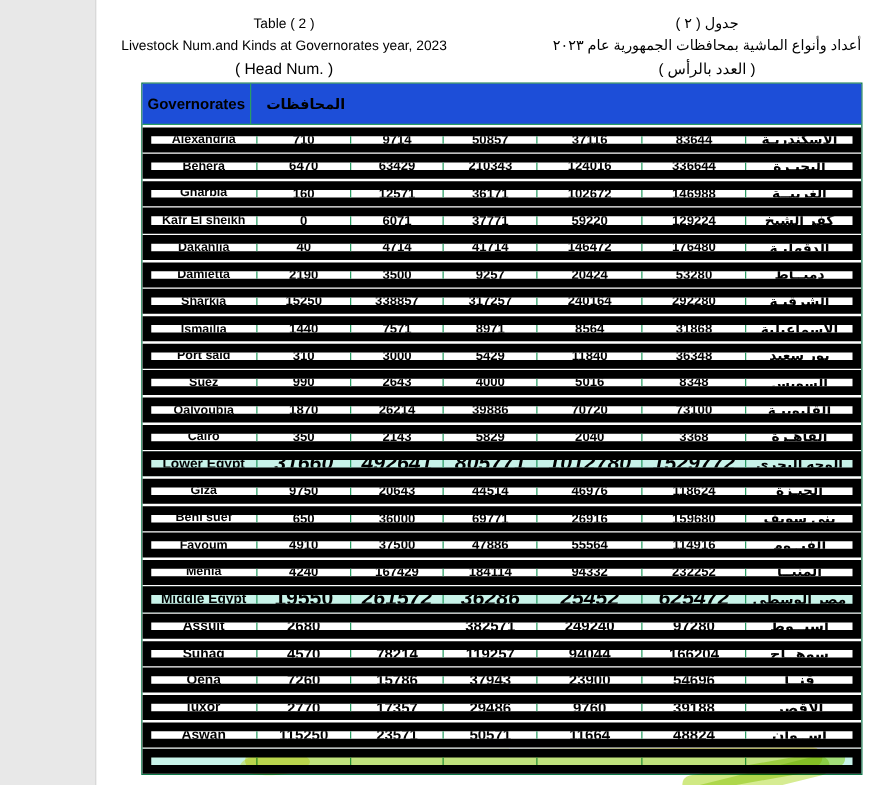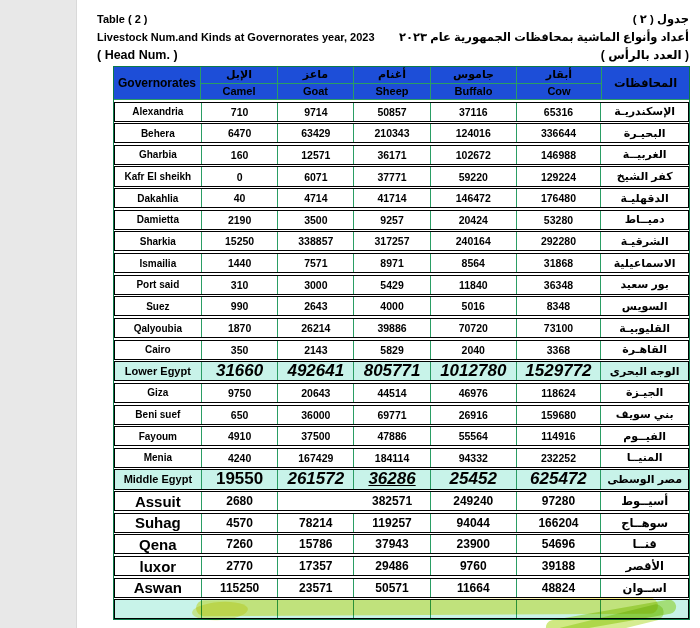--- a/index.html
+++ b/index.html
@@ -9,21 +9,21 @@
     font-family:"Liberation Sans","DejaVu Sans",sans-serif;
     -webkit-font-smoothing:antialiased;
   }
   .gutter{
     position:absolute;left:0;top:0;width:76px;height:628px;
     background:#e8e8e8;border-right:1px solid #d9d9d9;
   }
   
   .titles-left{position:absolute;left:97px;top:10px;}
   .titles-right{position:absolute;right:11px;top:10px;text-align:right;direction:rtl;}
-  .t-line{font-weight:bold;font-size:11px;line-height:18px;color:#000;white-space:nowrap;}
+  .t-line{font-weight:normal;font-size:11px;line-height:18px;color:#000;white-space:nowrap;text-align:center;}
   .t-line.big{font-size:12.5px;}
   .titles-right .t-line{font-size:11.5px;}
   .titles-right .t-line.big{font-size:12px;}
 
   
   .tblwrap{
     position:absolute;left:113px;top:66px;width:577px;
     border:1px solid #0d7a4a;background:#ffffff;box-sizing:border-box;
   }
   .thead{
@@ -35,30 +35,30 @@
   .corner{font-weight:bold;font-size:12px;}
   .corner.gov{width:87px;}
   .corner.arn{width:87px;border-right:none;font-size:11.5px;}
   .hcol{box-sizing:border-box;border-right:1px solid #2a9d64;display:flex;flex-direction:column;}
   .hcol .h-ar{height:16px;border-bottom:1px solid #2a9d64;display:flex;align-items:center;justify-content:center;
               font-weight:bold;font-size:11px;direction:rtl;}
   .hcol .h-en{height:16px;display:flex;align-items:center;justify-content:center;
               font-weight:bold;font-size:11px;}
   .row{
     display:flex;height:20.1px;box-sizing:border-box;
-    border:1px solid #000000;margin:1.55px 0 0 0;background:#fff;
+    border:7px solid #000000;margin:1.55px 0 0 0;background:#fff;
   }
   .row .name{width:87px;font-weight:bold;font-size:10px;}
   .row .val{font-weight:bold;font-size:10.5px;}
   .row .arname{width:87px;border-right:none;font-weight:bold;font-size:11px;direction:rtl;}
   .row.summary{background:#c8f3e9;}
   .row.summary .name{font-size:11px;}
   .row.summary .val{font-style:italic;font-size:17px;text-align:center;}
   .row.summary .val.plain{font-style:normal;}
-  .row.large .name{font-size:15px;}
+  .row.large .name{font-size:11px;}
   .row.large .val{font-size:12px;}
   .row.large .arname{font-size:11.5px;}
 
   
   .mark{position:absolute;mix-blend-mode:multiply;pointer-events:none;}
   .mark.y1{left:196px;top:599px;width:462px;height:16px;border-radius:8px;
            background:#f3ea6a;opacity:.8;transform:rotate(-0.3deg);}
   .mark.y2{left:192px;top:602px;width:56px;height:18px;border-radius:50%;
            background:#f3ea6a;opacity:.65;transform:rotate(-4deg);}
   .mark.g1{left:545px;top:610px;width:132px;height:14px;border-radius:7px;
@@ -79,52 +79,30 @@
 
 <div class="titles-right">
   <div class="t-line">جدول  ( ٢ )</div>
   <div class="t-line">أعداد وأنواع الماشية بمحافظات الجمهورية  عام ٢٠٢٣</div>
   <div class="t-line big">( العدد بالرأس )</div>
 </div>
 
 <div class="tblwrap">
   <div class="thead">
     <div class="cell corner gov">Governorates</div>
-    <div id="headcols" style="display:flex;">
-        <div class="hcol" style="width: 77px;">
-          <div class="h-ar">الإبل</div>
-          <div class="h-en">Camel</div>
-        </div>
-        <div class="hcol" style="width: 76px;">
-          <div class="h-ar">ماعز</div>
-          <div class="h-en">Goat</div>
-        </div>
-        <div class="hcol" style="width: 77px;">
-          <div class="h-ar">أغنام</div>
-          <div class="h-en">Sheep</div>
-        </div>
-        <div class="hcol" style="width: 86px;">
-          <div class="h-ar">جاموس</div>
-          <div class="h-en">Buffalo</div>
-        </div>
-        <div class="hcol" style="width: 85px;">
-          <div class="h-ar">أبقار</div>
-          <div class="h-en">Cow</div>
-        </div>
-      </div>
     <div class="cell corner arn" dir="rtl">المحافظات</div>
   </div>
   <div id="rows">
       <div class="row">
         <div class="cell name">Alexandria</div>
         <div class="cell val" style="width: 77px;">710</div>
         <div class="cell val" style="width: 76px;">9714</div>
         <div class="cell val" style="width: 77px;">50857</div>
         <div class="cell val" style="width: 86px;">37116</div>
-        <div class="cell val" style="width: 85px;">65316</div>
+        <div class="cell val" style="width: 85px;">83644</div>
         <div class="cell arname" dir="rtl">الإسكندريـة</div>
       </div>
       <div class="row">
         <div class="cell name">Behera</div>
         <div class="cell val" style="width: 77px;">6470</div>
         <div class="cell val" style="width: 76px;">63429</div>
         <div class="cell val" style="width: 77px;">210343</div>
         <div class="cell val" style="width: 86px;">124016</div>
         <div class="cell val" style="width: 85px;">336644</div>
         <div class="cell arname" dir="rtl">البحيـرة</div>

